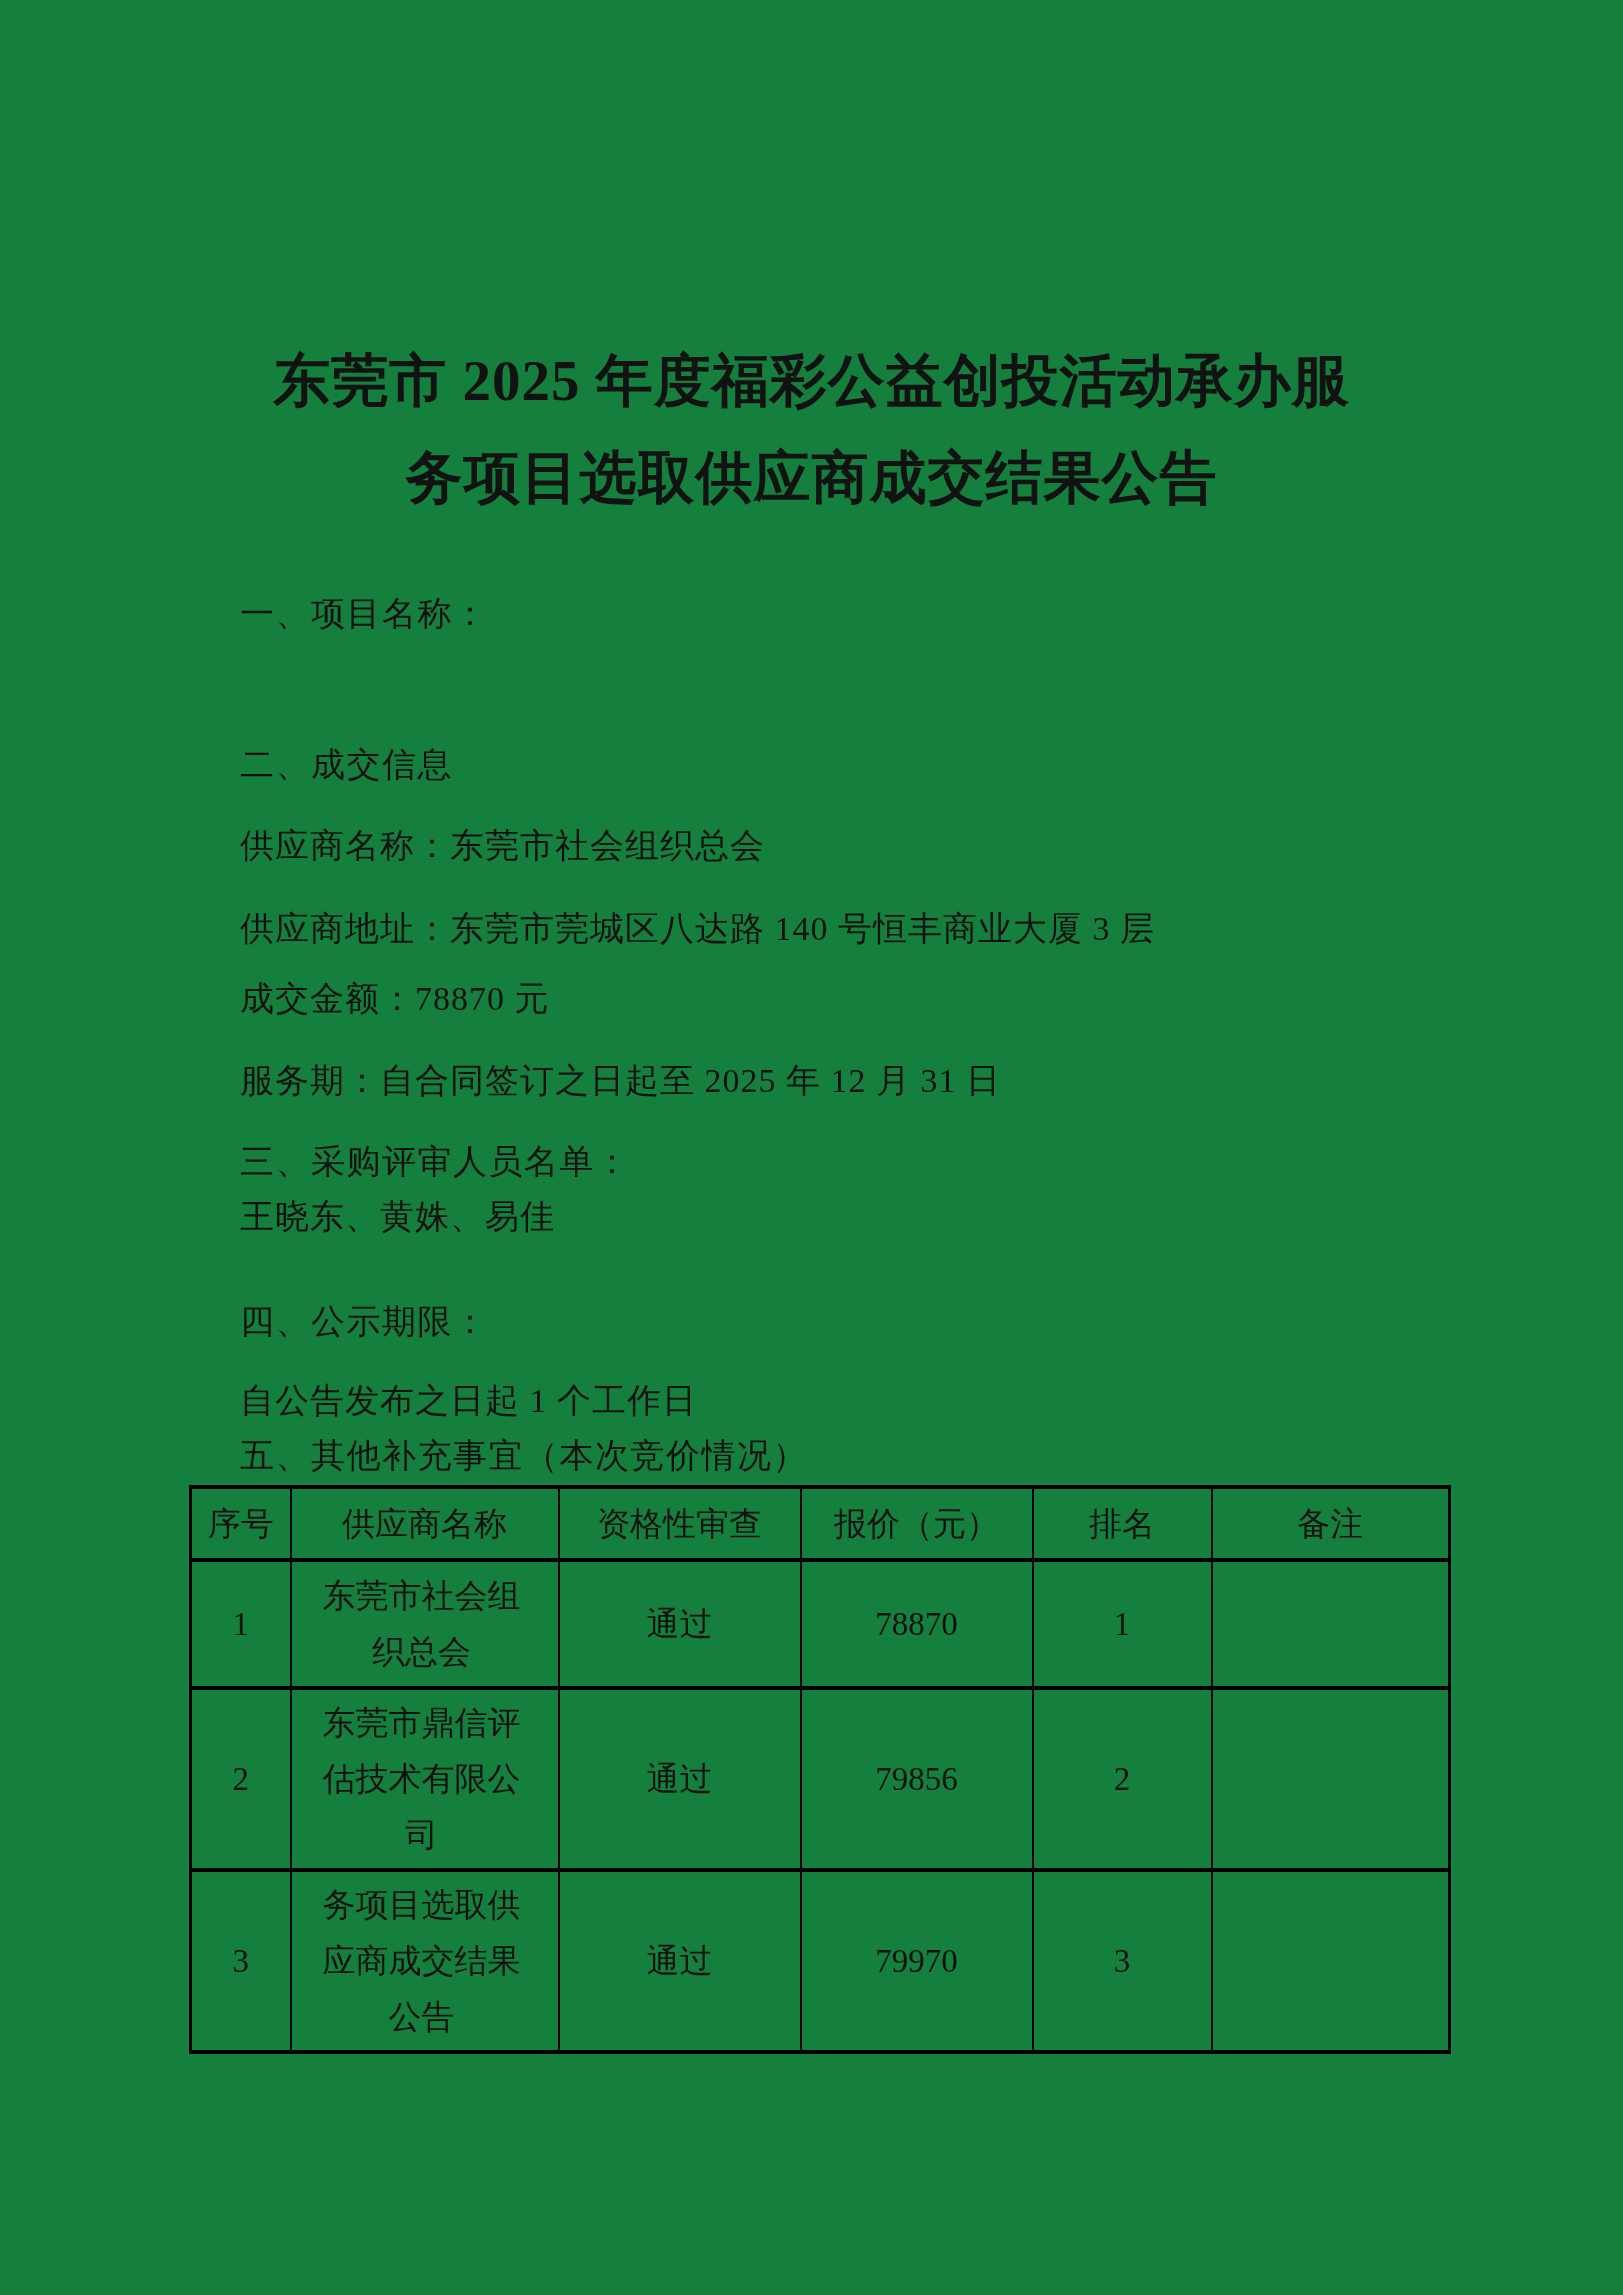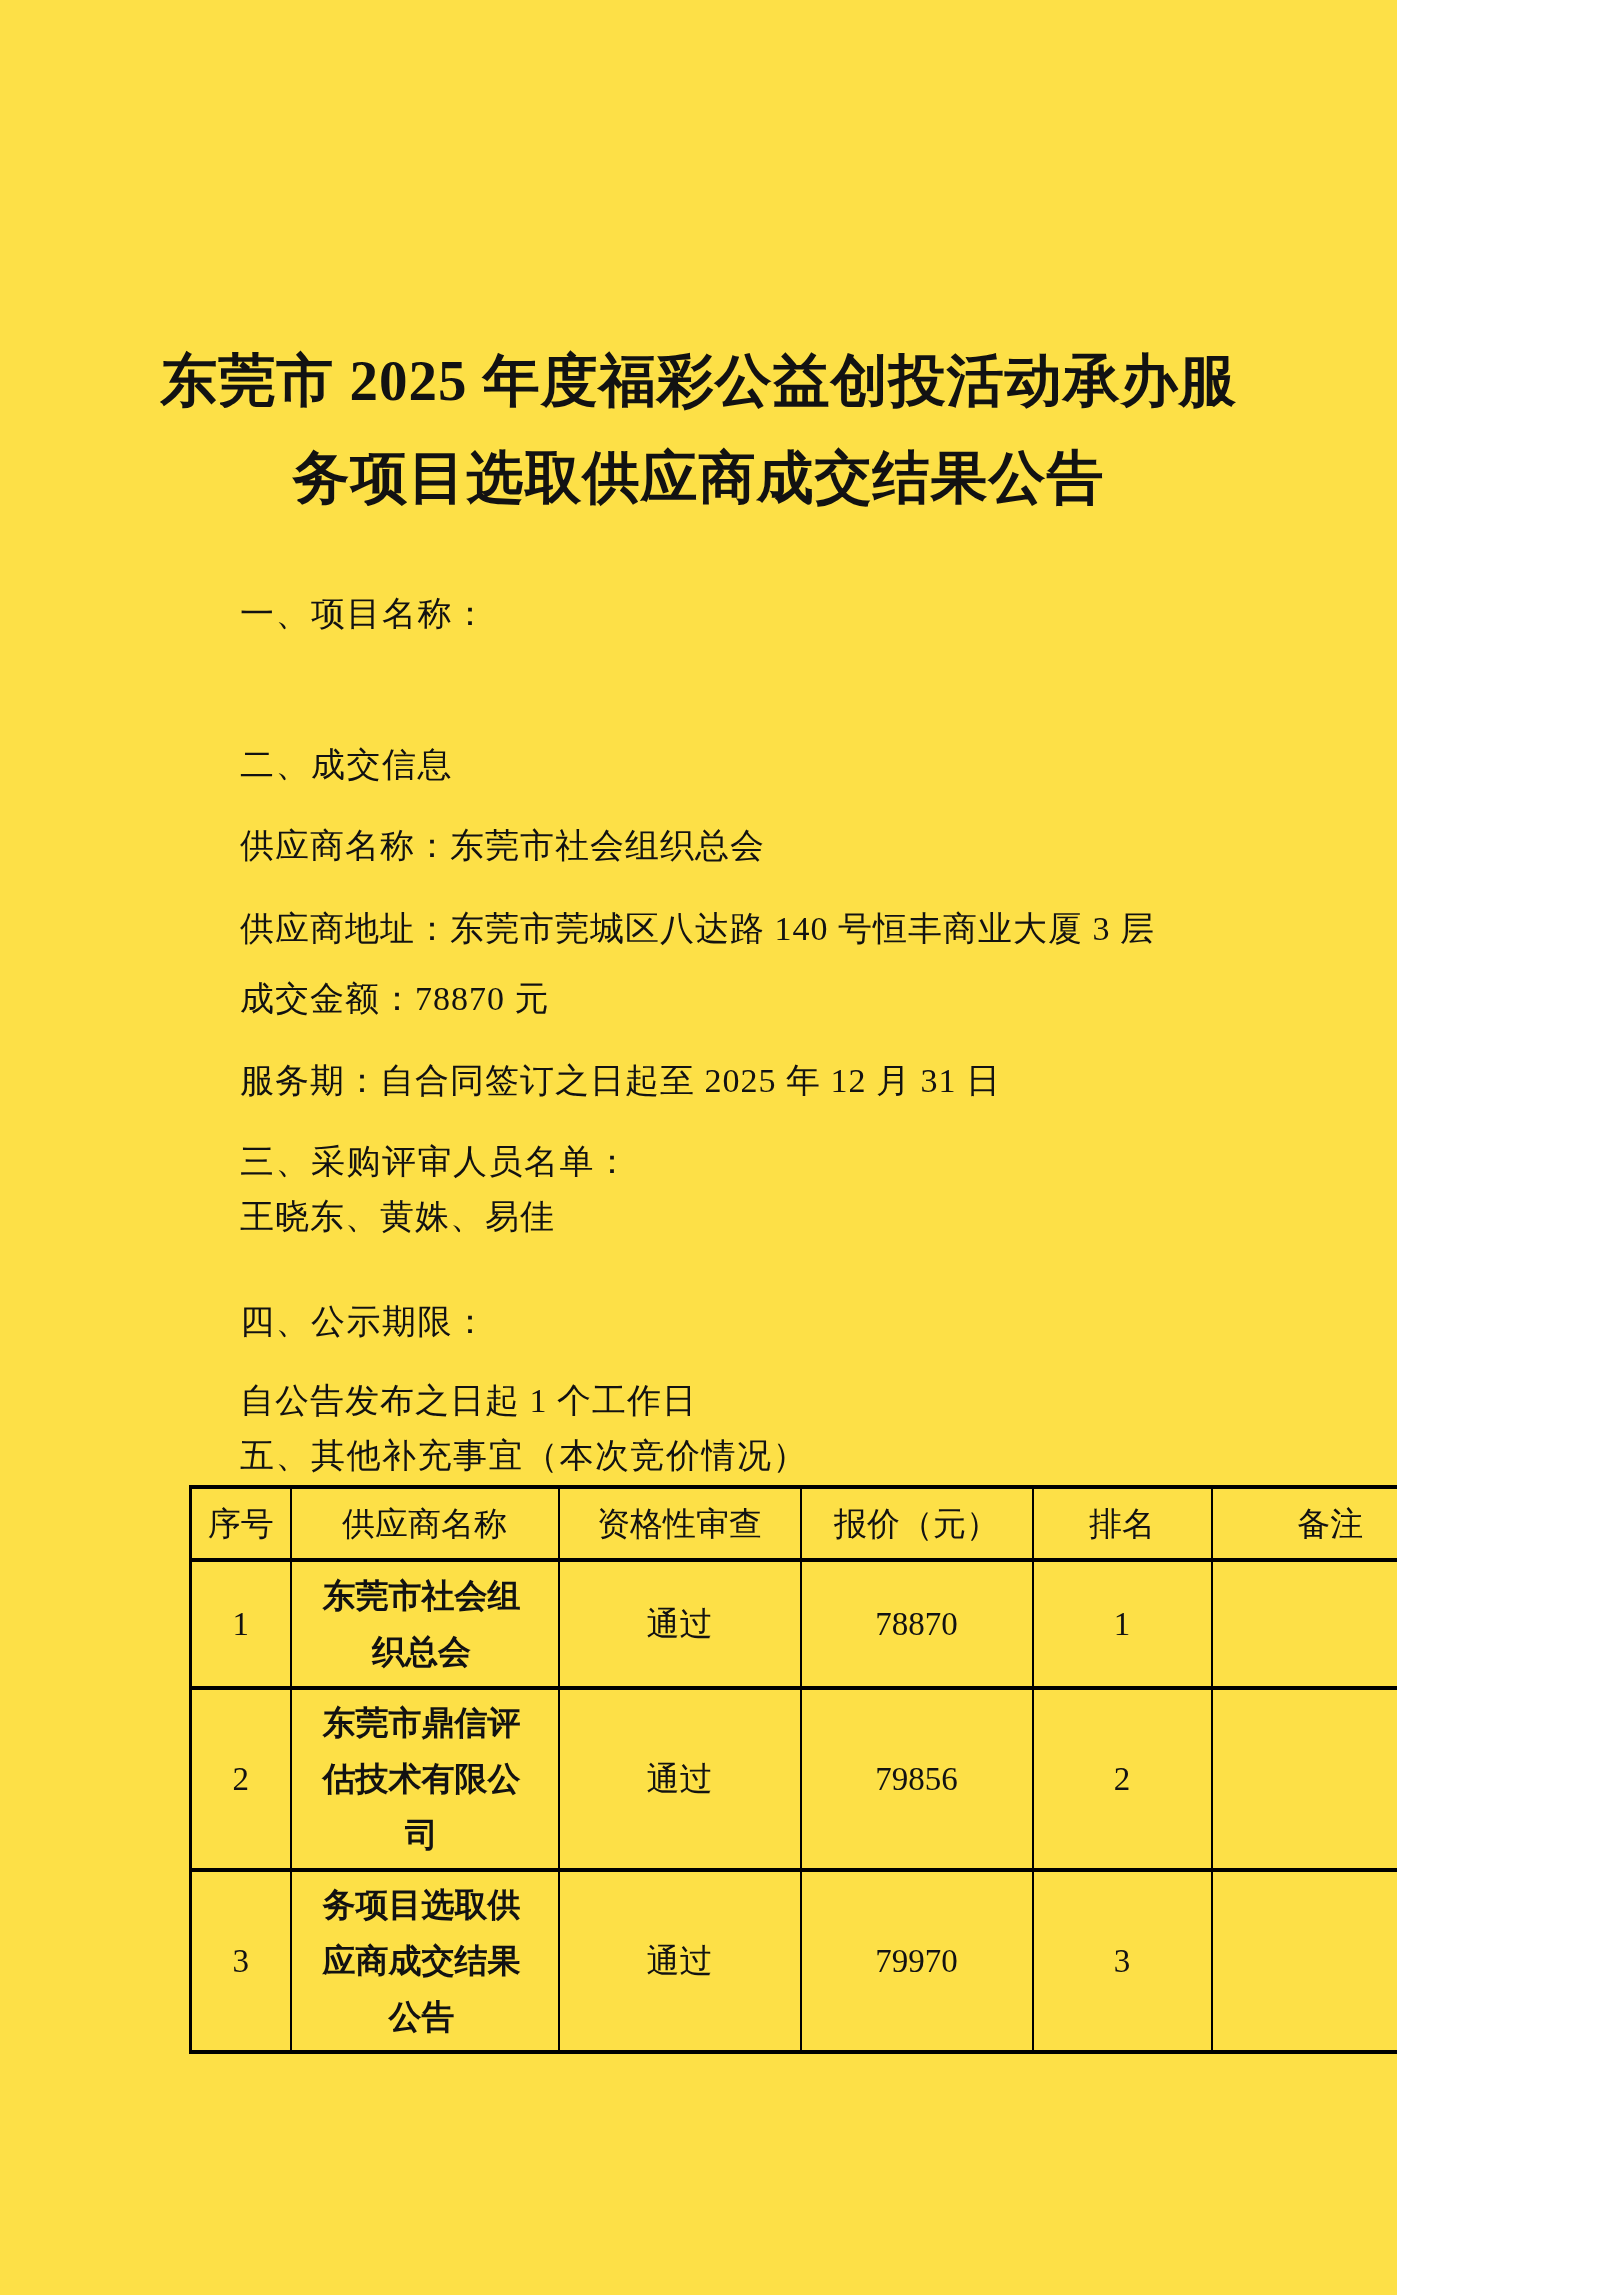--- a/index.html
+++ b/index.html
@@ -2,23 +2,23 @@
 <html style="font-size:8.2px"><head>
 <meta charset="utf-8">
 <style>
   html, body {
     margin: 0;
     padding: 0;
     background: #ffffff;
   }
   .page {
     position: relative;
-    width: 1397px;
+    width: 1623px;
     height: 2295px;
-    background: #fde047;
+    background: #15803d;
     overflow: hidden;
     color: #121212;
     font-family: "Liberation Serif", "DejaVu Serif", serif;
   }
   .title-line {
     position: absolute;
     left: 0;
     width: 100%;
     text-align: center;
     font-size: 57px;
@@ -65,21 +65,20 @@
     font-weight: 400;
     line-height: 56px;
     padding: 5.1px 10.2px;
     overflow: hidden;
     margin-left: 44px;
   }
   table.bid-table td.supplier-cell {
     padding-left: 17px;
     padding-right: 23px;
     word-break: break-all;
-    font-weight: bold;
   }
   tr.header-row  { height: 73px; }
   tr.data-row-1  { height: 128px; }
   tr.data-row-2  { height: 170px; }
   tr.data-row-3  { height: 169px; }
 </style>
 </head>
 <body>
 
 <div class="page">

